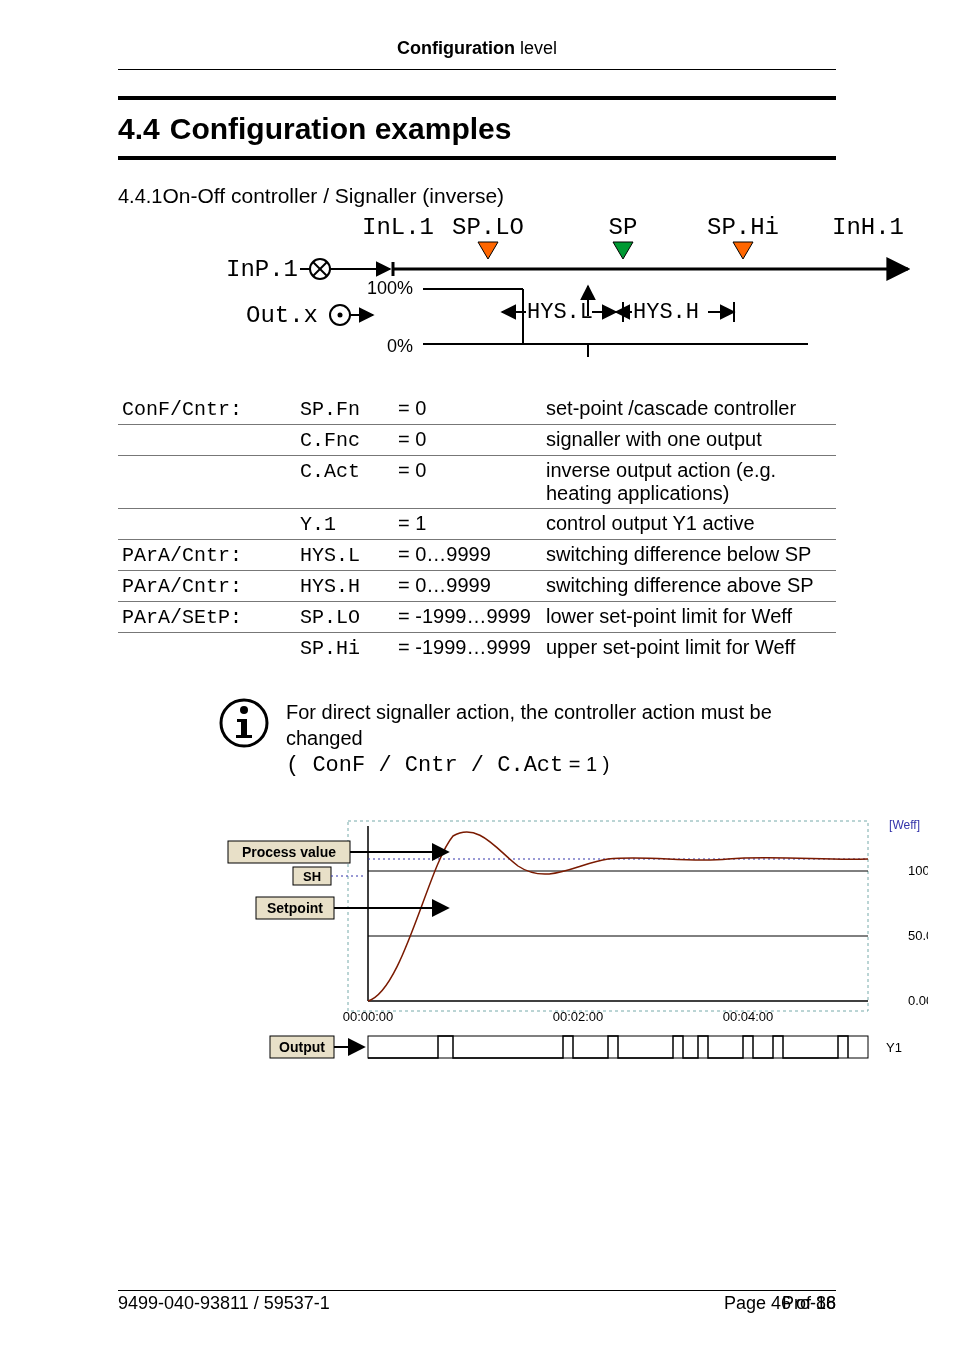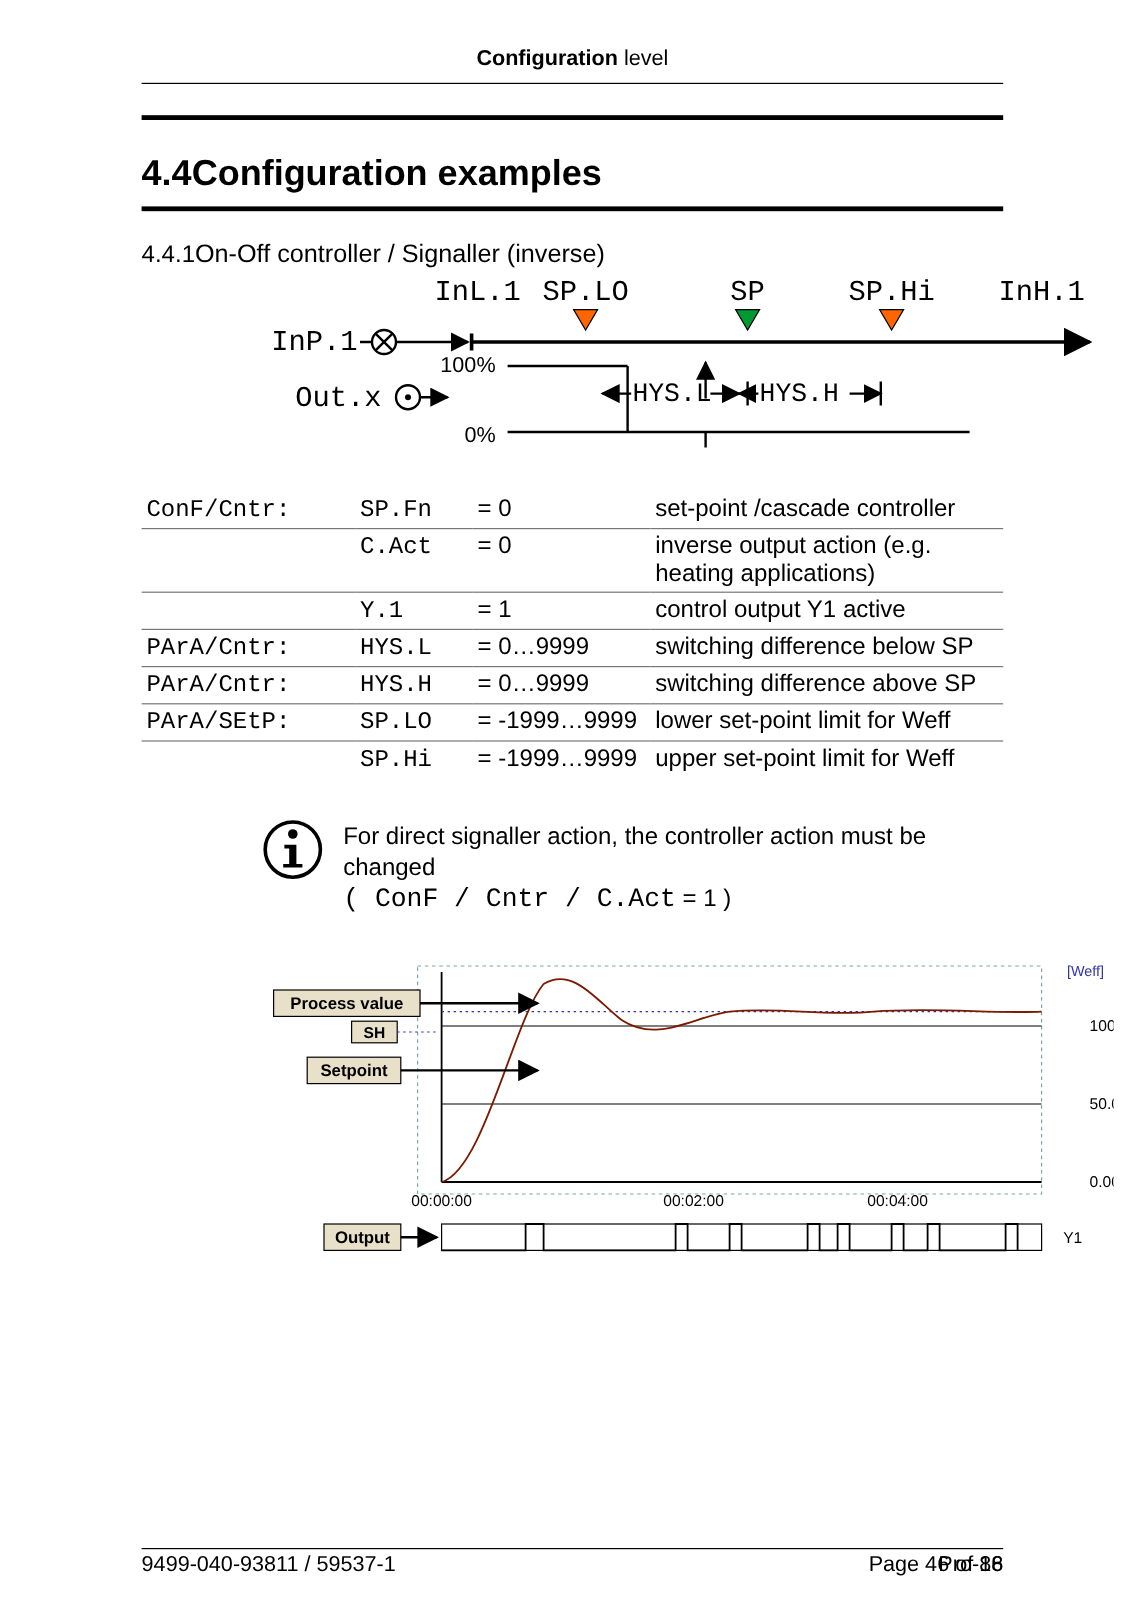--- a/index.html
+++ b/index.html
@@ -1,21 +1,21 @@
 <!DOCTYPE html>
 <html><head>
 <meta charset="utf-8">
 <style>
   html,body{margin:0;padding:0;background:#fff;color:#000;font-family:Arial,Helvetica,sans-serif;font-size:16px}
   .page{width:858px;height:1352px;margin:0 auto;position:relative;box-sizing:border-box;padding:38px 70px 0 70px}
   .runhead{text-align:center;font-size:18px;margin-bottom:10px}
   .runhead b{font-weight:bold}
   .thinrule{border:none;border-top:1px solid #000;margin:4px 0 0 0}
   .thickrule{border:none;border-top:4px solid #000;margin:0}
-  .h2line{display:flex;align-items:baseline;margin:28px 0 10px 0}
+  .h2line{display:flex;align-items:baseline;gap:10px;margin:12px 0 10px 0}
   .h2num{font-size:30px;font-weight:bold}
   .h2txt{font-size:30px;font-weight:bold}
   .subhead{display:flex;align-items:baseline;margin-top:24px;font-size:20px}
   .subnum{font-size:20px}
   .subtxt{font-size:21px}
   .diagram-wrap{margin:6px 0 20px 0}
   .ptable{width:100%;border-collapse:collapse;margin-top:10px;font-size:20px}
   .ptable td{padding:3px 4px;vertical-align:baseline;border-bottom:1px solid #777}
   .ptable td.c1{width:170px;font-family:"Courier New",monospace;font-size:20px}
   .ptable td.c2{width:90px;font-family:"Courier New",monospace;font-size:20px}
@@ -112,20 +112,26 @@
   <table class="ptable">
     <tbody>
       <tr>
           <td class="c1">ConF/Cntr:</td>
           <td class="c2">SP.Fn</td>
           <td class="c3">= 0</td>
           <td class="c4">set-point /cascade controller</td>
         </tr>
       <tr>
           <td class="c1"></td>
+          <td class="c2">C.Fnc</td>
+          <td class="c3">= 0</td>
+          <td class="c4">signaller with one output</td>
+        </tr>
+      <tr>
+          <td class="c1"></td>
           <td class="c2">C.Act</td>
           <td class="c3">= 0</td>
           <td class="c4">inverse output action (e.g. heating applications)</td>
         </tr>
       <tr>
           <td class="c1"></td>
           <td class="c2">Y.1</td>
           <td class="c3">= 1</td>
           <td class="c4">control output Y1 active</td>
         </tr>

